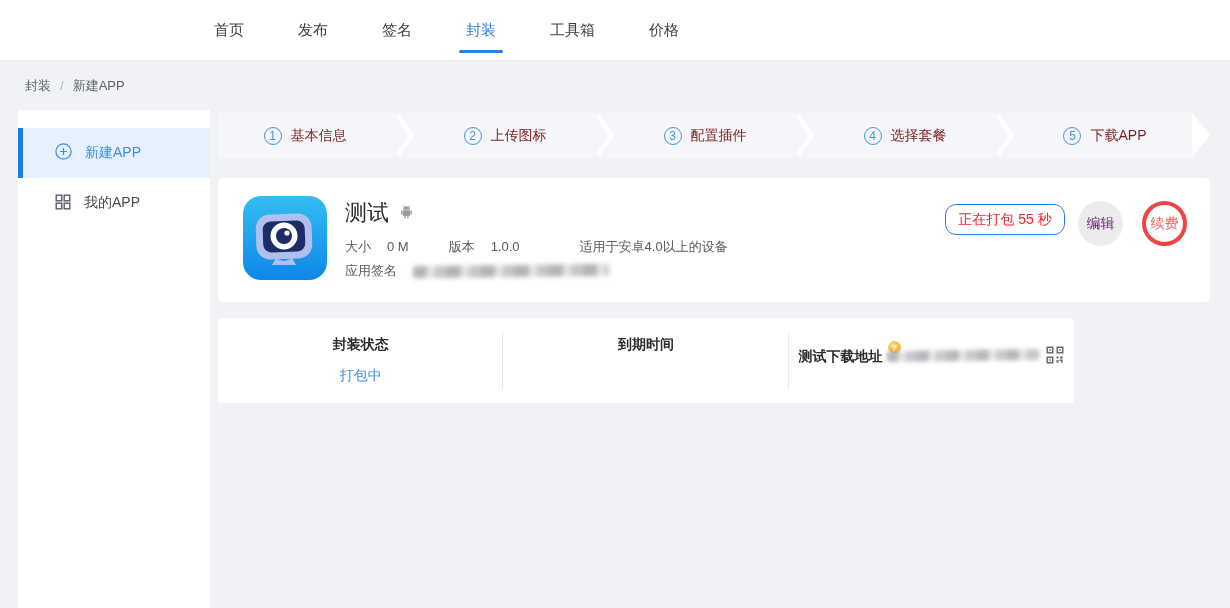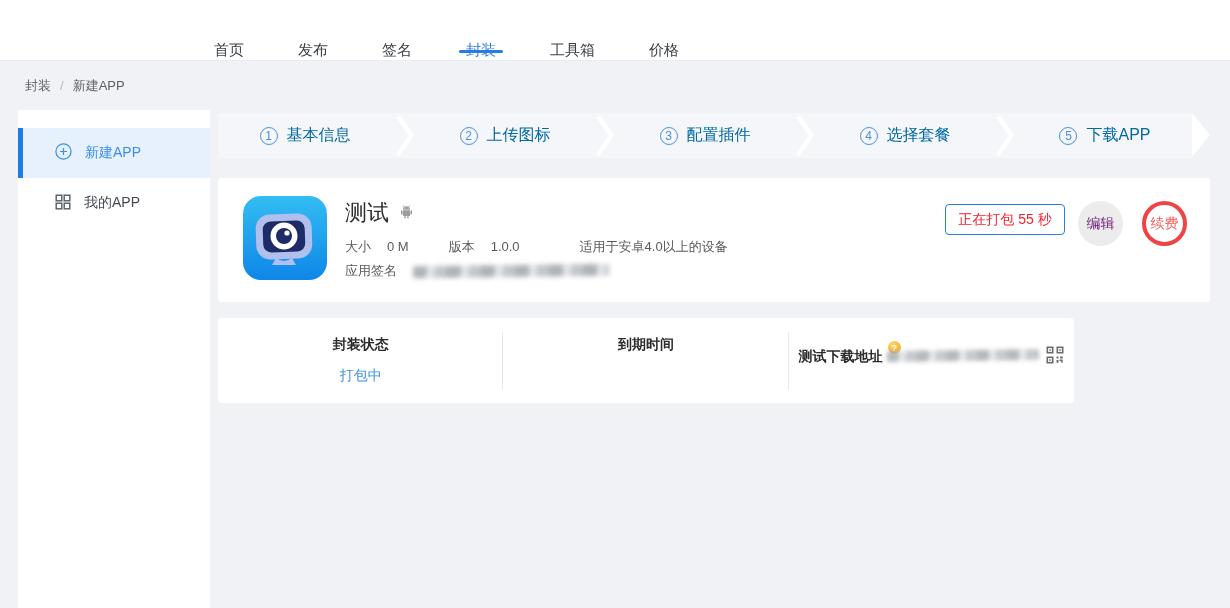--- a/index.html
+++ b/index.html
@@ -12,21 +12,21 @@
     overflow: hidden;
   }
 
   
   .navbar {
     position: absolute; left:0; top:0; width:1230px; height:61px;
     background:#fff; border-bottom:1px solid #e9ebee;
     display:flex; align-items:center; padding-left:212px; gap:50px;
   }
   .nav-item {
-    position:relative; height:100%; display:flex; align-items:flex-end;
+    position:relative; height:100%; display:flex; align-items:center;
     font-size:15px; color:#3b3f45; cursor:pointer; padding:0 2px;
   }
   .nav-item.active { color:#2b7ce0; }
   .nav-item.active::after {
     content:""; position:absolute; bottom:7px; left:50%; transform:translateX(-50%);
     width:44px; height:3px; background:#2b7ce0; border-radius:2px;
   }
 
   
   .breadcrumb {
@@ -52,21 +52,21 @@
   
   .stepper { position:absolute; left:218px; top:113px; width:992px; height:45px; display:flex; }
   .step-seg {
     flex:1; background:#f4f6f9; display:flex; align-items:center; justify-content:center; gap:9px;
   }
   .step-chev { width:26px; background:#f4f6f9; flex:none; display:flex; align-items:center; justify-content:center; }
   .step-num {
     width:18px; height:18px; border:1px solid #4a90e2; border-radius:50%;
     color:#4a90e2; font-size:12px; line-height:16px; text-align:center; flex:none;
   }
-  .step-label { color:#0369a1; font-size:16px; white-space:nowrap; }
+  .step-label { color:#7f1d1d; font-size:14px; white-space:nowrap; }
   .step-arrow-end {
     width:0; height:0; flex:none;
     border-top:22.5px solid transparent; border-bottom:22.5px solid transparent;
     border-left:18px solid #ffffff;
   }
 
   
   .card { position:absolute; background:#fff; border-radius:4px; }
   .card-app { left:218px; top:178px; width:992px; height:124px; }
   .app-icon { position:absolute; left:25px; top:18px; width:84px; height:84px; }
@@ -83,21 +83,21 @@
     position:absolute; left:127px; top:84px; display:flex; align-items:center;
     font-size:13px; color:#5a5a5a;
   }
   .smudge {
     height:12px; width:196px; margin-left:16px; border-radius:2px; opacity:.8;
     background:repeating-linear-gradient(95deg,#9aa0a6 0 14px,#dcdee1 14px 22px,#b4b8bd 22px 34px);
     filter:blur(2.5px); transform:skewY(-0.7deg);
   }
   .pack-btn {
     position:absolute; left:727px; top:26px; width:120px; height:31px;
-    background:#fff; border:1px solid #2a7de4; border-radius:4px;
+    background:#fff; border:1px solid #2a7de4; border-radius:11px;
     color:#f5222d; font-size:14px; display:flex; align-items:center; justify-content:center;
     cursor:pointer; white-space:nowrap;
   }
   .circle-btn {
     position:absolute; top:23px; width:45px; height:45px; border-radius:50%;
     display:flex; align-items:center; justify-content:center; font-size:14px; cursor:pointer;
   }
   .edit-btn { left:860px; background:#ececec; color:#701a75; border:none; }
   .renew-btn { left:924px; background:#fff; color:#f25c5c; border:4px solid #ef4444; }
 

